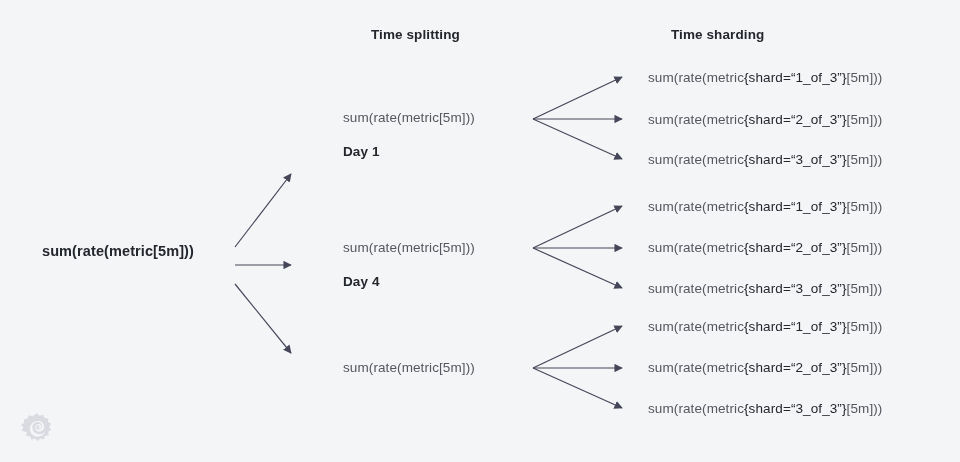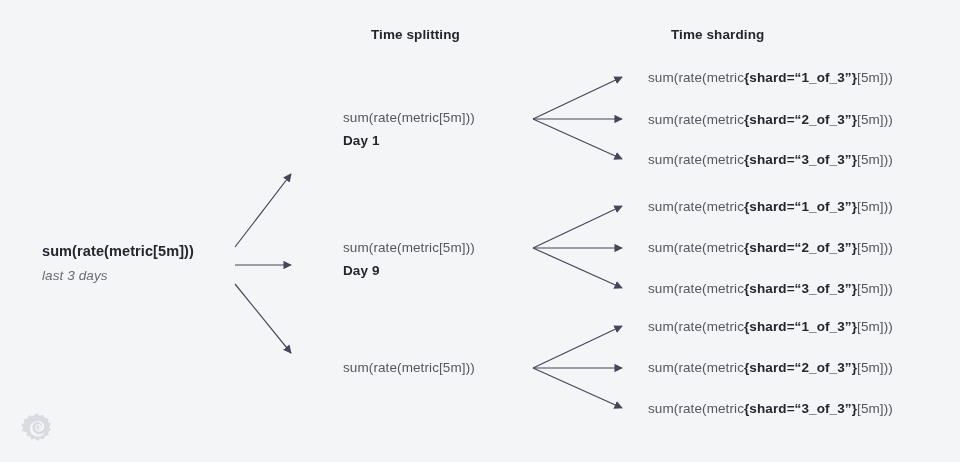--- a/index.html
+++ b/index.html
@@ -53,32 +53,32 @@
     font-size: 13.5px;
     font-style: italic;
     color: #6b6c74;
     margin-top: 9px;
     letter-spacing: 0.1px;
   }
   .q-day {
     font-size: 13.5px;
     font-weight: 700;
     color: #24262e;
-    margin-top: 8px;
+    margin-top: 19px;
     letter-spacing: 0.1px;
   }
   .shard-row {
     position: absolute;
     font-size: 13.5px;
     color: #55565e;
     white-space: nowrap;
     letter-spacing: 0.1px;
   }
   .shard-row b {
-    font-weight: 700;
+    font-weight: 400;
     color: #24262e;
   }
   .logo {
     position: absolute;
     left: 20px;
     top: 412px;
     width: 34px;
     height: 34px;
     opacity: 0.85;
   }
@@ -112,31 +112,30 @@
       <line x1="533" y1="368" x2="622" y2="368"></line>
       <line x1="533" y1="368" x2="622" y2="408"></line>
     </g>
   </svg>
 
   <div class="col-header" style="left:371px; top:27px;">Time splitting</div>
   <div class="col-header" style="left:671px; top:27px;">Time sharding</div>
 
   <div class="node" style="left:42px; top:243px;">
     <div class="q-root">sum(rate(metric[5m]))</div>
-    <div class="q-sub">last 3 days</div>
   </div>
 
   <div class="node" style="left:343px; top:110px;">
     <div class="q-plain">sum(rate(metric[5m]))</div>
     <div class="q-day">Day 1</div>
   </div>
 
   <div class="node" style="left:343px; top:240px;">
     <div class="q-plain">sum(rate(metric[5m]))</div>
-    <div class="q-day">Day 9</div>
+    <div class="q-day">Day 4</div>
   </div>
 
   <div class="node" style="left:343px; top:360px;">
     <div class="q-plain">sum(rate(metric[5m]))</div>
   </div>
 
   <div id="shard-rows">
       <div class="shard-row" style="left: 648px; top: 70px;"><span>sum(rate(metric</span><b>{shard=“1_of_3”}</b><span>[5m]))</span></div>
       <div class="shard-row" style="left: 648px; top: 112px;"><span>sum(rate(metric</span><b>{shard=“2_of_3”}</b><span>[5m]))</span></div>
       <div class="shard-row" style="left: 648px; top: 152px;"><span>sum(rate(metric</span><b>{shard=“3_of_3”}</b><span>[5m]))</span></div>

